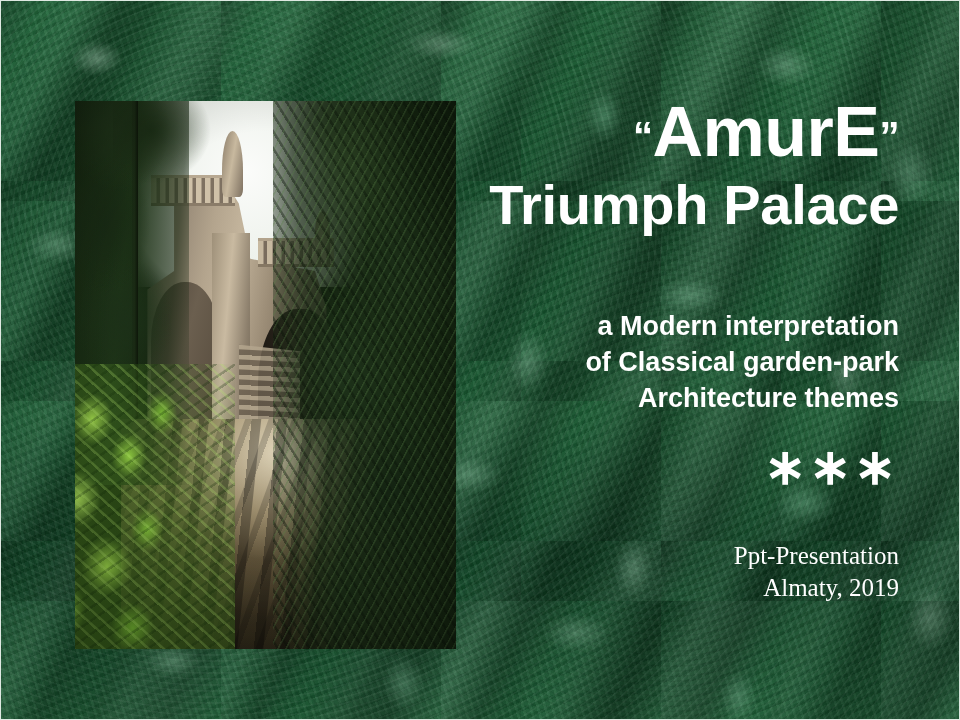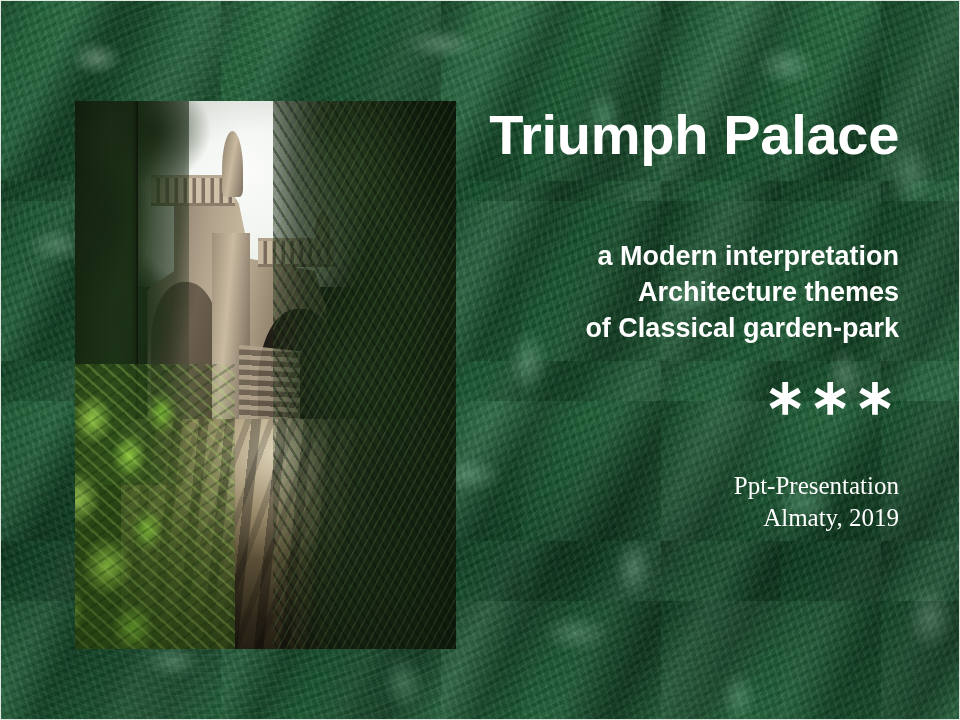--- a/index.html
+++ b/index.html
@@ -332,27 +332,28 @@
       <div class="ph-conifer"></div>
       <div class="ph-conifer-needles"></div>
       <div class="ph-foliage"></div>
       <div class="ph-foliage-leaves"></div>
       <div class="ph-vignette"></div>
     </div>
   </div>
 
   <div class="text-col">
 
+    <div class="title-main"><span class="q">“</span><span>AmurE</span><span class="q">”</span></div>
 
     <div class="title-sub">Triumph Palace</div>
 
     <div class="subtitle">
       <div>a Modern interpretation</div>
+      <div>of Classical garden-park</div>
       <div>Architecture themes</div>
-      <div>of Classical garden-park</div>
     </div>
 
     <div class="stars">∗∗∗</div>
 
     <div class="credits">
       <div>Ppt-Presentation</div>
       <div>Almaty, 2019</div>
     </div>
 
   </div>

